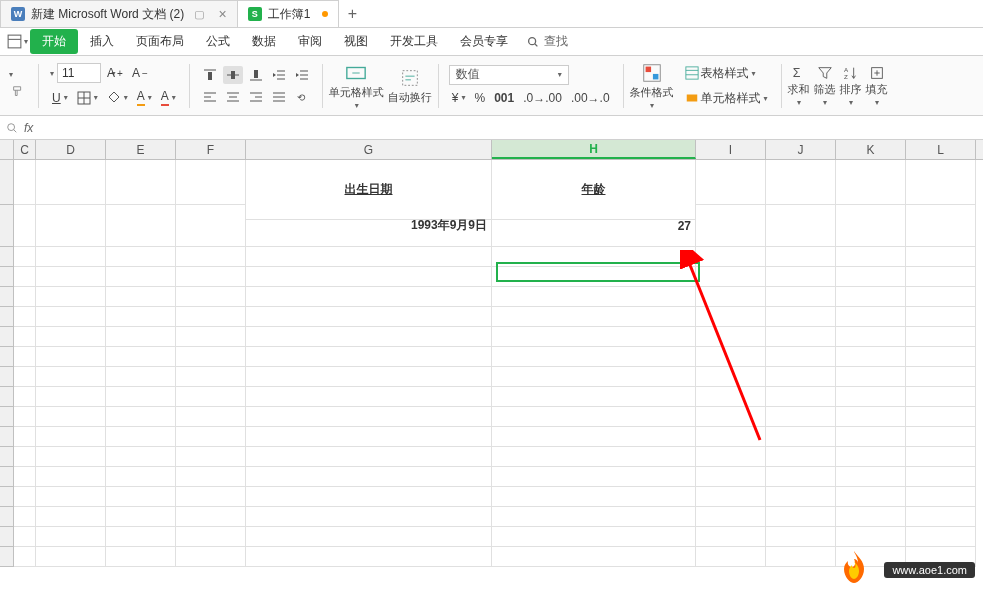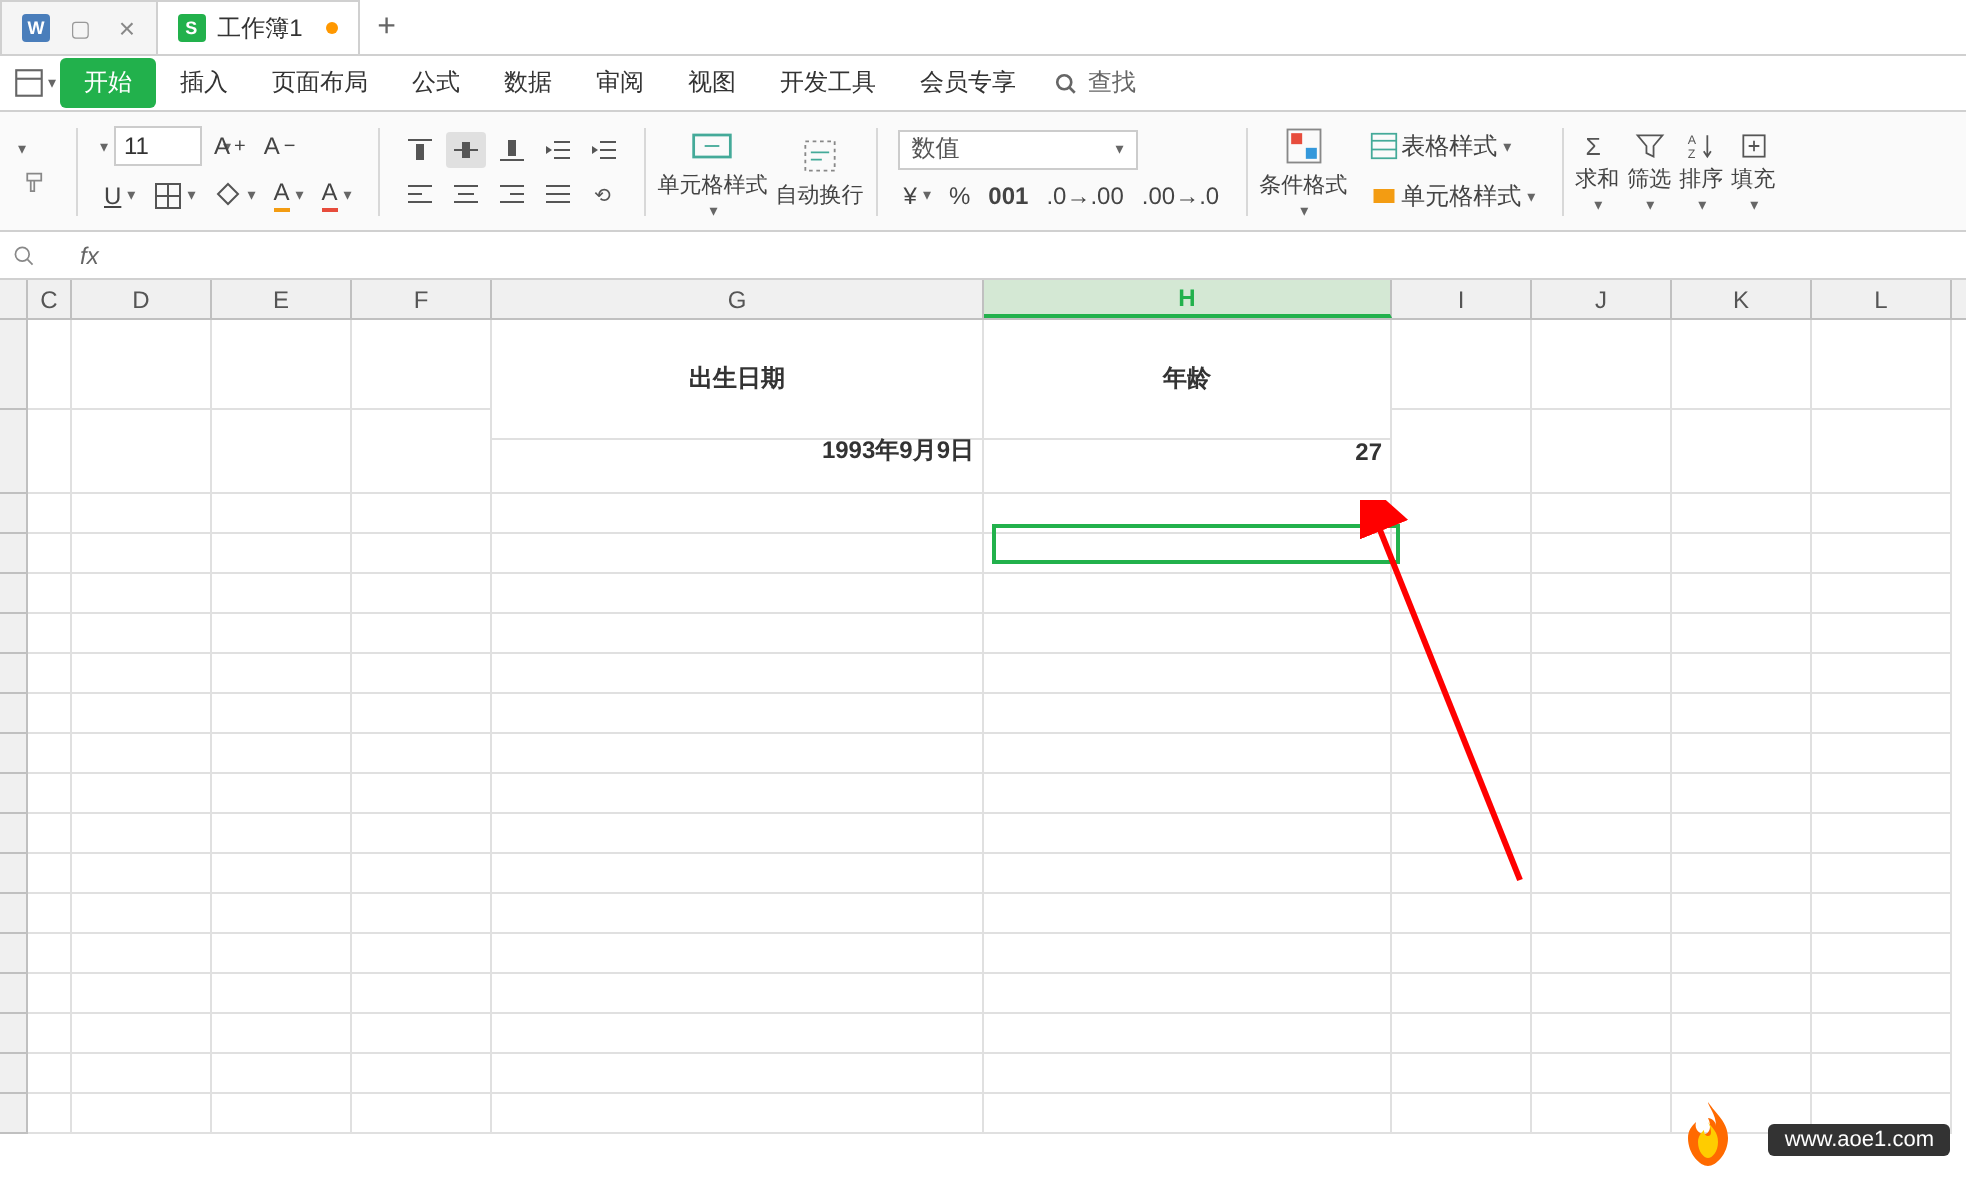--- a/index.html
+++ b/index.html
@@ -34,54 +34,55 @@
 .rb-dd { font-size: 8px; color: #666; margin-left: 1px; }
 .font-size-box { width: 44px; height: 20px; border: 1px solid #ccc; background: #fff; display: flex; align-items: center; padding: 0 4px; gap: 37px; }
 .num-box { width: 120px; height: 20px; border: 1px solid #ccc; background: #fff; display: flex; align-items: center; padding: 0 6px; color: #555; }
 .rb-vert { display: flex; flex-direction: column; align-items: center; gap: 1px; cursor: pointer; color: #444; font-size: 11px; }
 .rb-vert svg { width: 22px; height: 22px; }
 .rb-vert-sm svg { width: 16px; height: 16px; }
 .underline-a { border-bottom: 2px solid #e74c3c; padding-bottom: 1px; }
 .underline-a2 { border-bottom: 2px solid #f39c12; padding-bottom: 1px; }
 
 
-.formula-bar { height: 24px; border-bottom: 1px solid #d0d0d0; display: flex; align-items: center; padding: 0 6px; gap: 22px; }
+.formula-bar { height: 24px; border-bottom: 1px solid #d0d0d0; display: flex; align-items: center; padding: 0 6px; gap: 6px; }
 .formula-bar svg { width: 12px; height: 12px; }
 .fx { font-style: italic; color: #666; }
 
 
 .grid-wrap { position: relative; width: 983px; height: 459px; overflow: hidden; }
 .grid-headers { display: flex; height: 20px; background: #f0f0f0; border-bottom: 1px solid #c0c0c0; }
 .col-h { border-right: 1px solid #c0c0c0; display: flex; align-items: center; justify-content: center; color: #555; font-size: 12px; cursor: pointer; }
 .col-h.active { background: #d4e8d4; color: #22b14c; font-weight: bold; border-bottom: 2px solid #22b14c; }
 .corner { width: 14px; background: #f0f0f0; border-right: 1px solid #c0c0c0; }
 .grid-body { position: relative; }
 .row { display: flex; height: 20px; }
 .row-h { width: 14px; background: #f0f0f0; border-right: 1px solid #c0c0c0; border-bottom: 1px solid #c0c0c0; }
 .cell { border-right: 1px solid #e0e0e0; border-bottom: 1px solid #e0e0e0; display: flex; align-items: center; padding: 0 4px; cursor: cell; overflow: hidden; }
 .cell.header-cell { font-weight: bold; justify-content: center; height: 60px; }
 .cell.data-cell { justify-content: flex-end; height: 42px; font-weight: bold; }
-.row.tall { height: 45px; }
+.row.tall { height: 45px; text-decoration: underline; }
 .row.mid { height: 42px; }
 .selection { position: absolute; border: 2px solid #22b14c; pointer-events: none; }
 .arrow-annot { position: absolute; pointer-events: none; }
 
 
 .watermark { position: absolute; right: 8px; bottom: 8px; display: flex; align-items: center; gap: 8px; }
 .wm-flame { width: 44px; height: 44px; }
 .wm-text { display: flex; flex-direction: column; align-items: flex-start; }
 .wm-title { font-size: 22px; font-weight: bold; color: #222; letter-spacing: 2px; }
 .wm-url { background: #333; color: #fff; padding: 2px 8px; border-radius: 3px; font-size: 11px; margin-top: 2px; }
 </style>
 </head>
 <body>
 
 <div class="tab-bar">
   <div class="tab">
     <span class="tab-icon-w">W</span>
+    <span>新建 Microsoft Word 文档 (2)</span>
     <span class="tab-extra">▢</span>
     <span class="tab-close">×</span>
   </div>
   <div class="tab active">
     <span class="tab-icon-s">S</span>
     <span>工作簿1</span>
     <span class="tab-dot"></span>
   </div>
   <div class="tab-add">+</div>
 </div>

